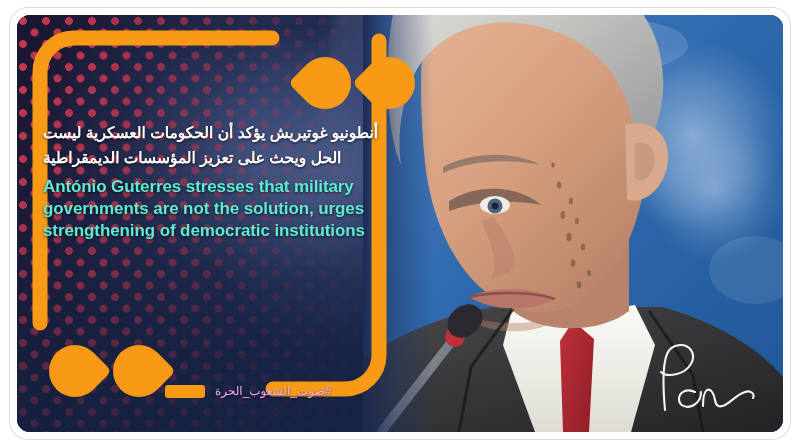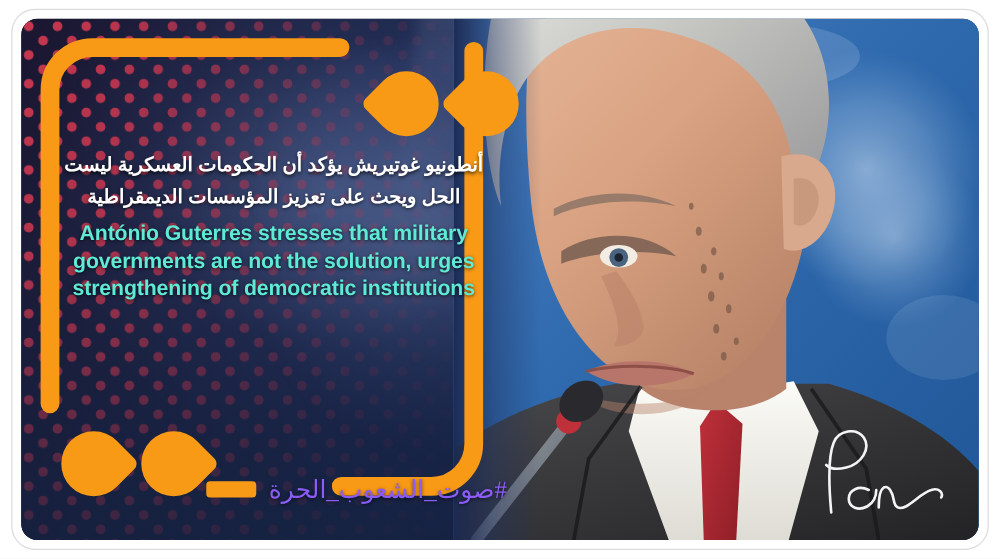--- a/index.html
+++ b/index.html
@@ -138,21 +138,21 @@
   .quote-group.top .qmark:nth-child(2) { left: 64px; top: 0; transform: rotate(45deg); }
   .quote-group.bottom .qmark:nth-child(1) { left: 0;  top: 0; transform: rotate(225deg); }
   .quote-group.bottom .qmark:nth-child(2) { left: 64px; top: 0; transform: rotate(225deg); }
 
   
   .text-block {
     position: absolute;
     left: 26px;
     top: 105px;
     width: 352px;
-    text-align: center;
+    text-align: left;
   }
   .headline-ar {
     color: #ffffff;
     font-size: 15.5px;
     font-weight: bold;
     line-height: 1.62;
     direction: rtl;
     unicode-bidi: isolate;
     text-shadow: 0 1px 3px rgba(0,0,0,0.65);
     margin: 0 0 6px 0;
@@ -179,27 +179,27 @@
     gap: 10px;
   }
   .hash-dash {
     width: 40px;
     height: 13px;
     background: #f89a16;
     border-radius: 3px;
     flex: 0 0 auto;
   }
   .hashtag {
-    color: #8b5cf6;
-    font-size: 20px;
+    color: #f0abfc;
+    font-size: 12px;
     direction: rtl;
     unicode-bidi: isolate;
     white-space: nowrap;
     text-shadow: 0 1px 3px rgba(0,0,0,0.6);
-    font-family: Liberation Serif, serif;
+    font-family: Liberation Sans, sans-serif;
   }
 
   
   .watermark {
     position: absolute;
     right: 24px;
     bottom: 16px;
     width: 120px;
     height: 76px;
     pointer-events: none;

